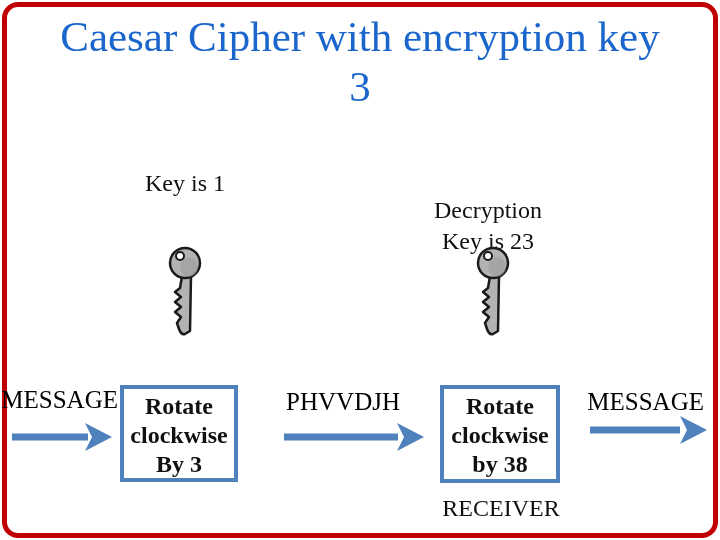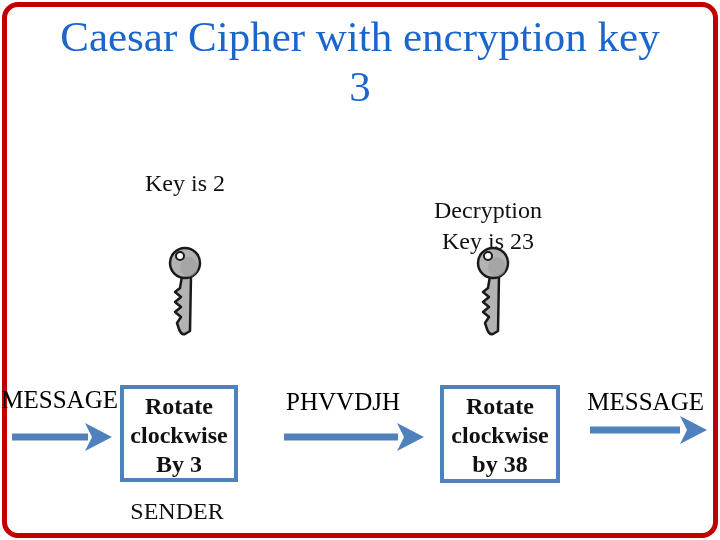--- a/index.html
+++ b/index.html
@@ -56,21 +56,21 @@
 <div class="slide">
 
   <div class="frame"></div>
 
   <div class="title">
     <div>Caesar Cipher with encryption key</div>
     <div>3</div>
   </div>
 
   <div class="keylabel" id="enc-label">
-    <div>Key is 2</div>
+    <div>Key is 1</div>
   </div>
 
   <div class="keylabel" id="dec-label">
     <div>Decryption</div>
     <div>Key is 23</div>
   </div>
 
   <svg class="keyicon" id="enc-key" viewBox="0 0 44 92">
     <path d="M16 30 L14 42 L9 46 L15 51 L9 56 L15 61 L9 66 L15 71 L11 77 L13 83 Q15 89 19 88 L24 85 L25 30 Z" stroke="#1a1a1a" stroke-width="2.5" stroke-linejoin="round" fill="#b3b3b3"></path>
     <circle cx="19" cy="17" r="15" stroke="#1a1a1a" stroke-width="2.5" fill="#b3b3b3"></circle>
@@ -96,21 +96,21 @@
   <div class="flowtext" id="cipher-text">PHVVDJH</div>
 
   <div class="probox" id="decrypt-box">
     <div>Rotate</div>
     <div>clockwise</div>
     <div>by 38</div>
   </div>
 
   <div class="flowtext" id="msg-out">MESSAGE</div>
 
-  <div class="role" id="sender-label">SENDER</div>
+  <div class="role" id="receiver-label">RECEIVER</div>
 
   <svg class="overlay" width="720" height="540" viewBox="0 0 720 540">
     <g>
       <line x1="12" y1="437" x2="88" y2="437" stroke-width="7" stroke="#4f81bd"></line>
       <polygon points="112,437 85,423 92,437 85,451" fill="#4f81bd"></polygon>
     </g>
     <g>
       <line x1="284" y1="437" x2="398" y2="437" stroke-width="7" stroke="#4f81bd"></line>
       <polygon points="424,437 397,423 404,437 397,451" fill="#4f81bd"></polygon>
     </g>

